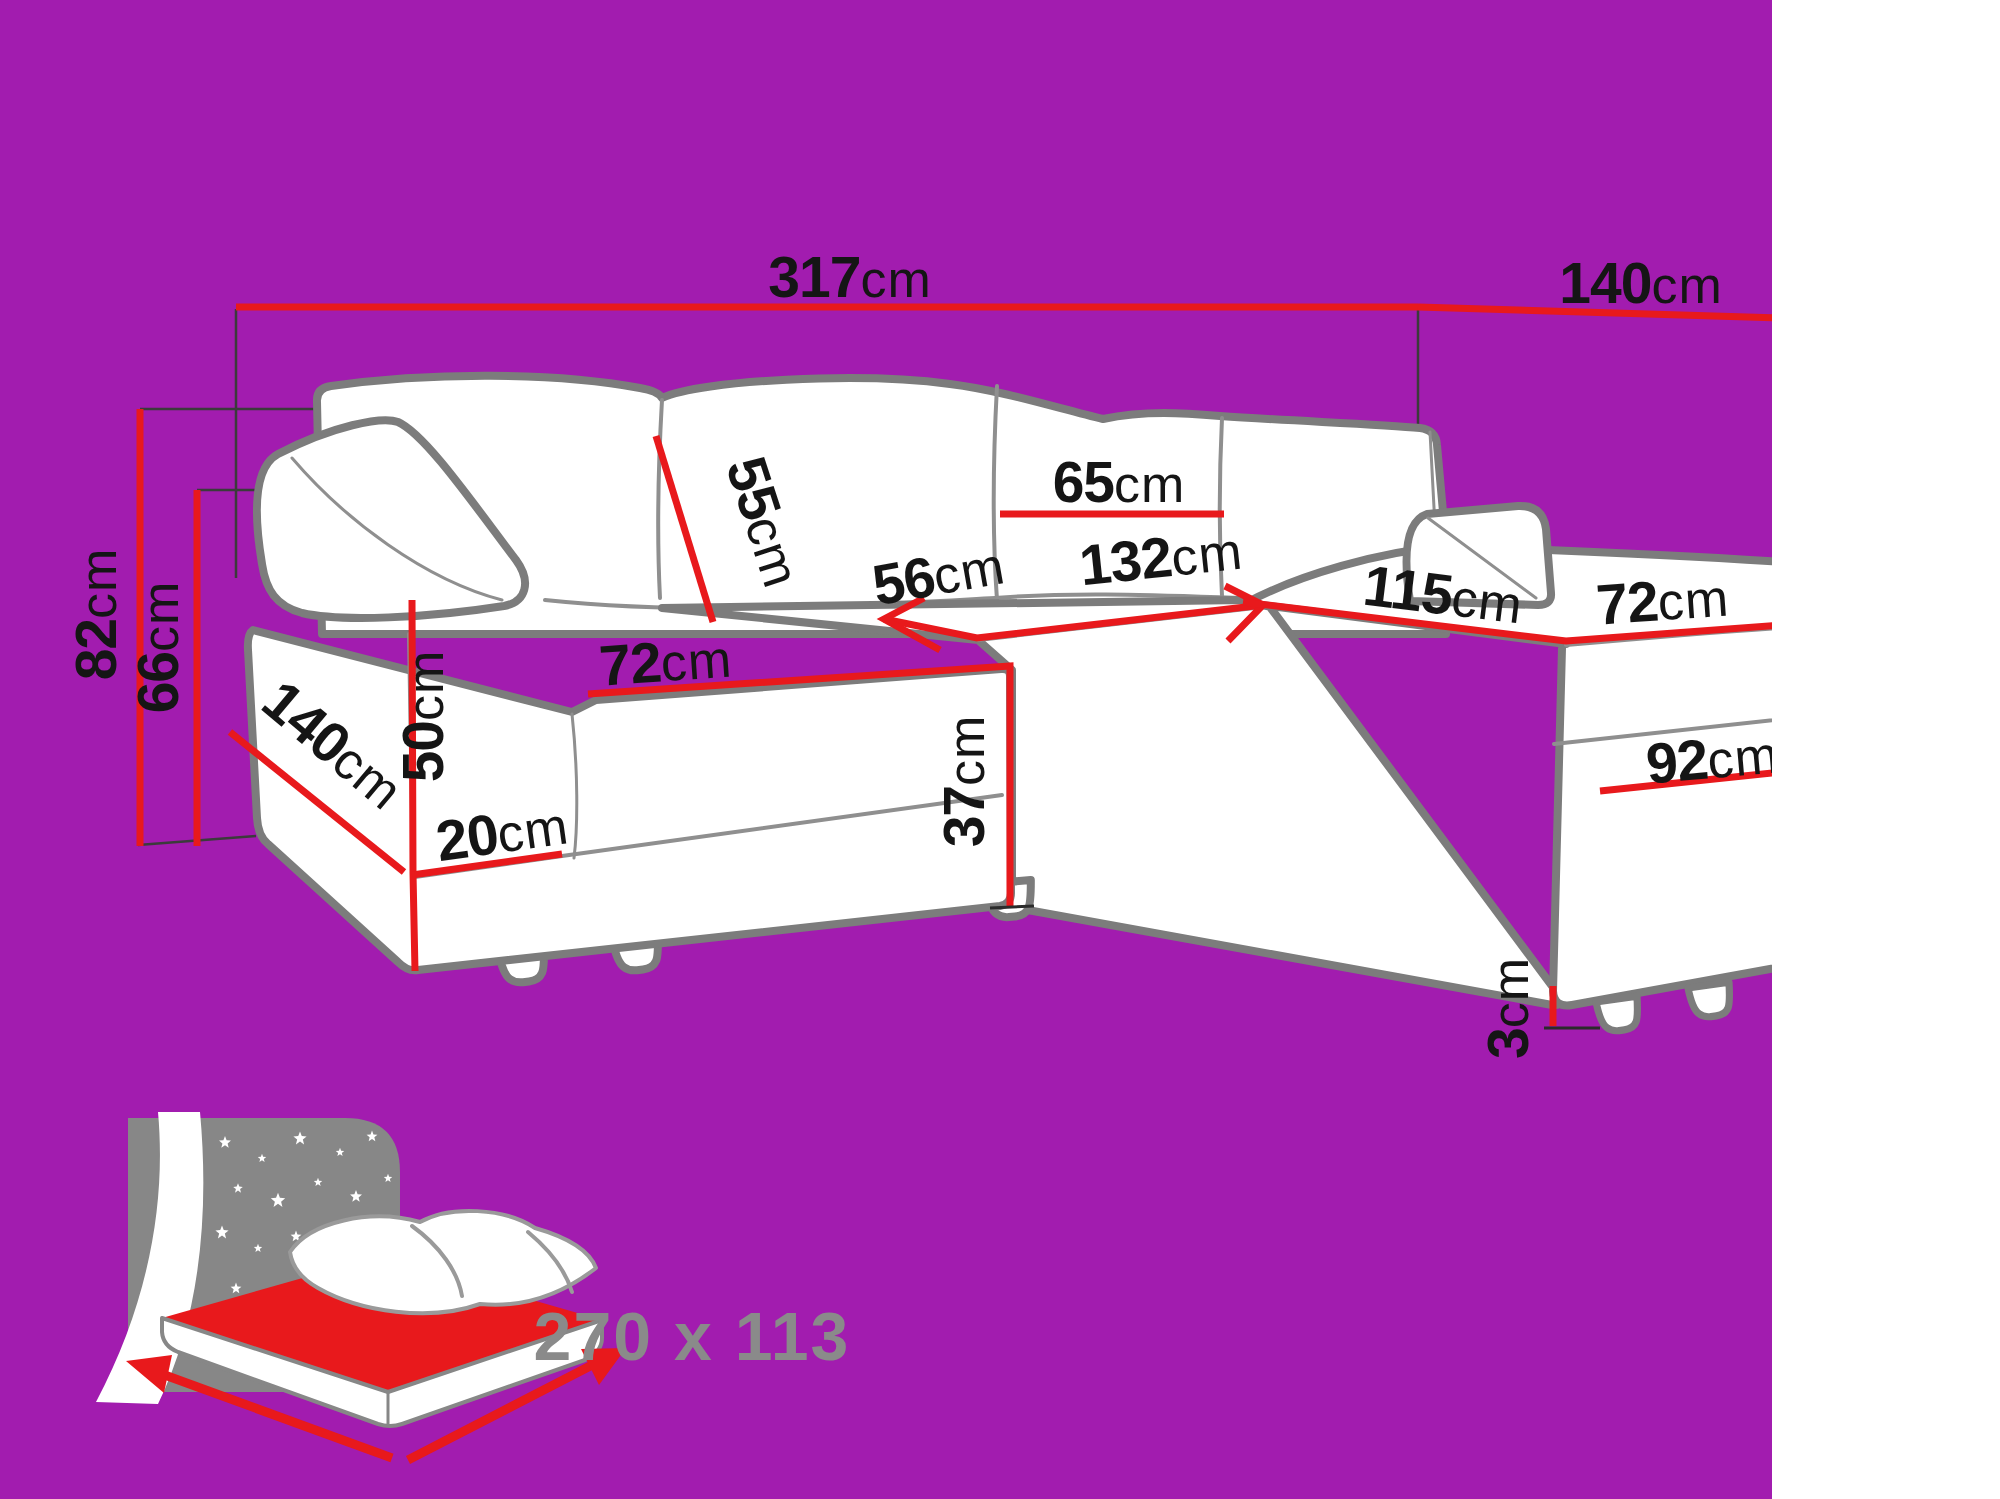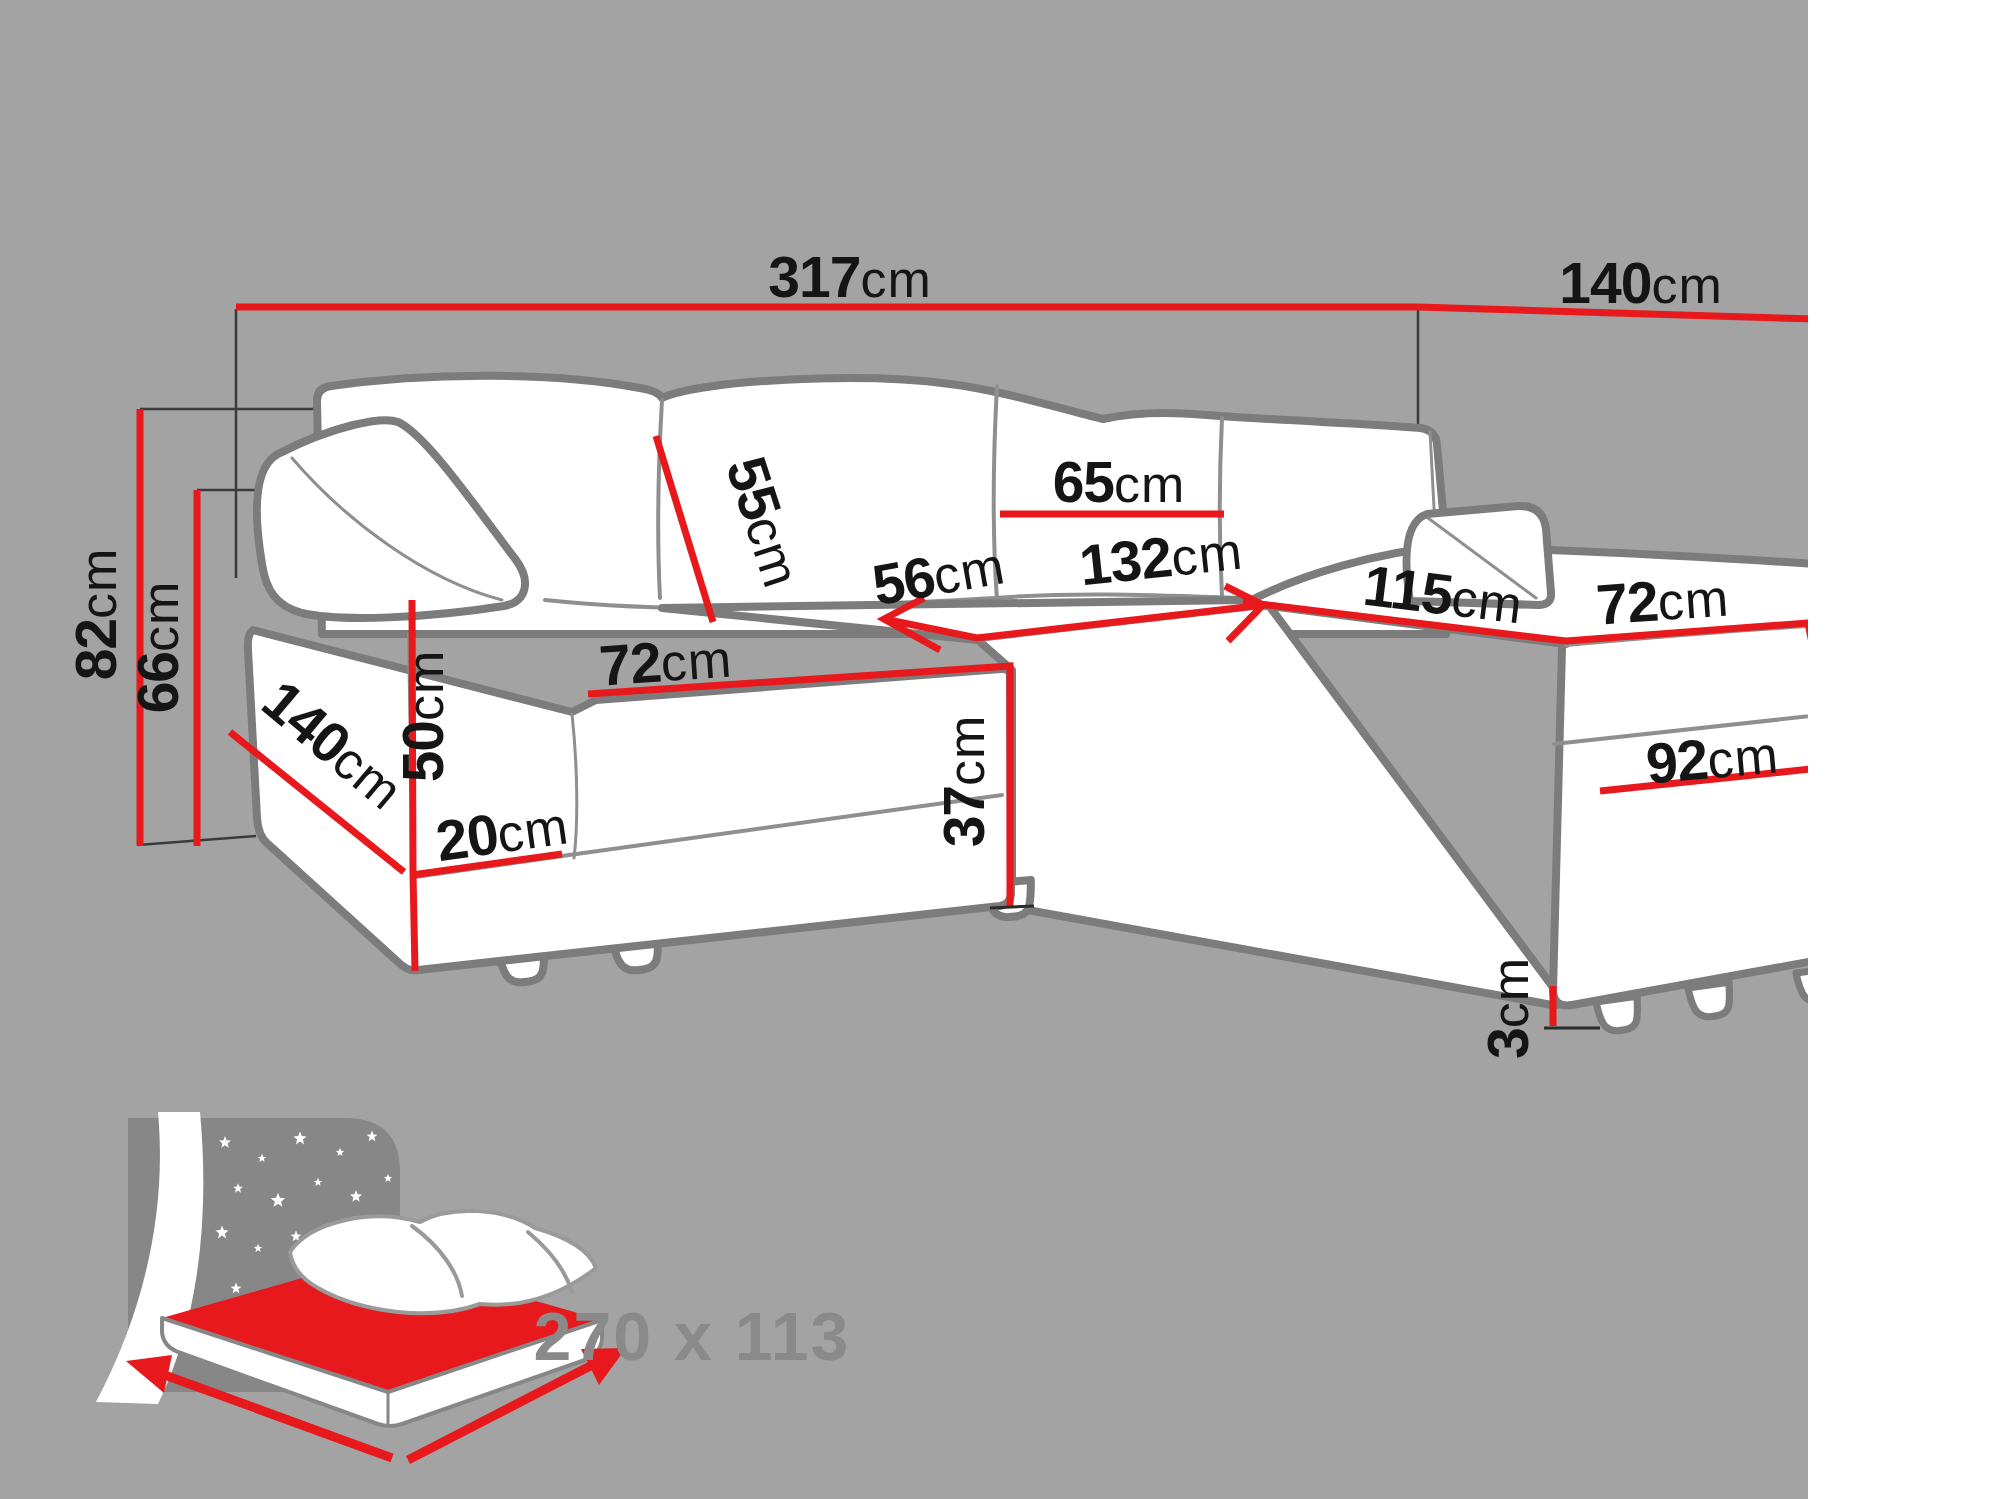--- a/index.html
+++ b/index.html
@@ -1,17 +1,17 @@
 <!DOCTYPE html>
 <html><head>
 <meta charset="utf-8">
 <style>
   html,body{margin:0;padding:0;background:#fff;}
-  .stage{position:relative;width:1772px;height:1499px;background:#a3a3a3;overflow:hidden;
-         font-family:"Liberation Sans", sans-serif;padding-left:36px;}
+  .stage{position:relative;width:1772px;height:1499px;background:#a21caf;overflow:hidden;
+         font-family:"Liberation Sans", sans-serif;}
   svg{position:absolute;left:0;top:0;}
   text{fill:#151515;}
   .num{font-family:"Liberation Sans",sans-serif;font-weight:700;font-size:57px;letter-spacing:-1px;}
   .unit{font-family:"Liberation Sans",sans-serif;font-weight:400;font-size:52px;letter-spacing:1px;}
   .bedtxt{font-family:"Liberation Sans",sans-serif;font-weight:700;font-size:68px;fill:#8a8a8a;letter-spacing:2px;}
   .sofa{fill:#ffffff;stroke:#7c7c7c;stroke-width:8;stroke-linejoin:round;stroke-linecap:round;}
   .seam{fill:none;stroke:#8f8f8f;stroke-width:4;stroke-linecap:round;}
   .seam2{fill:none;stroke:#8f8f8f;stroke-width:3;stroke-linecap:round;}
   .red{stroke:#e8191c;stroke-width:7;fill:none;stroke-linecap:butt;}
   .thin{stroke:#3b3b3b;stroke-width:2.5;fill:none;}

